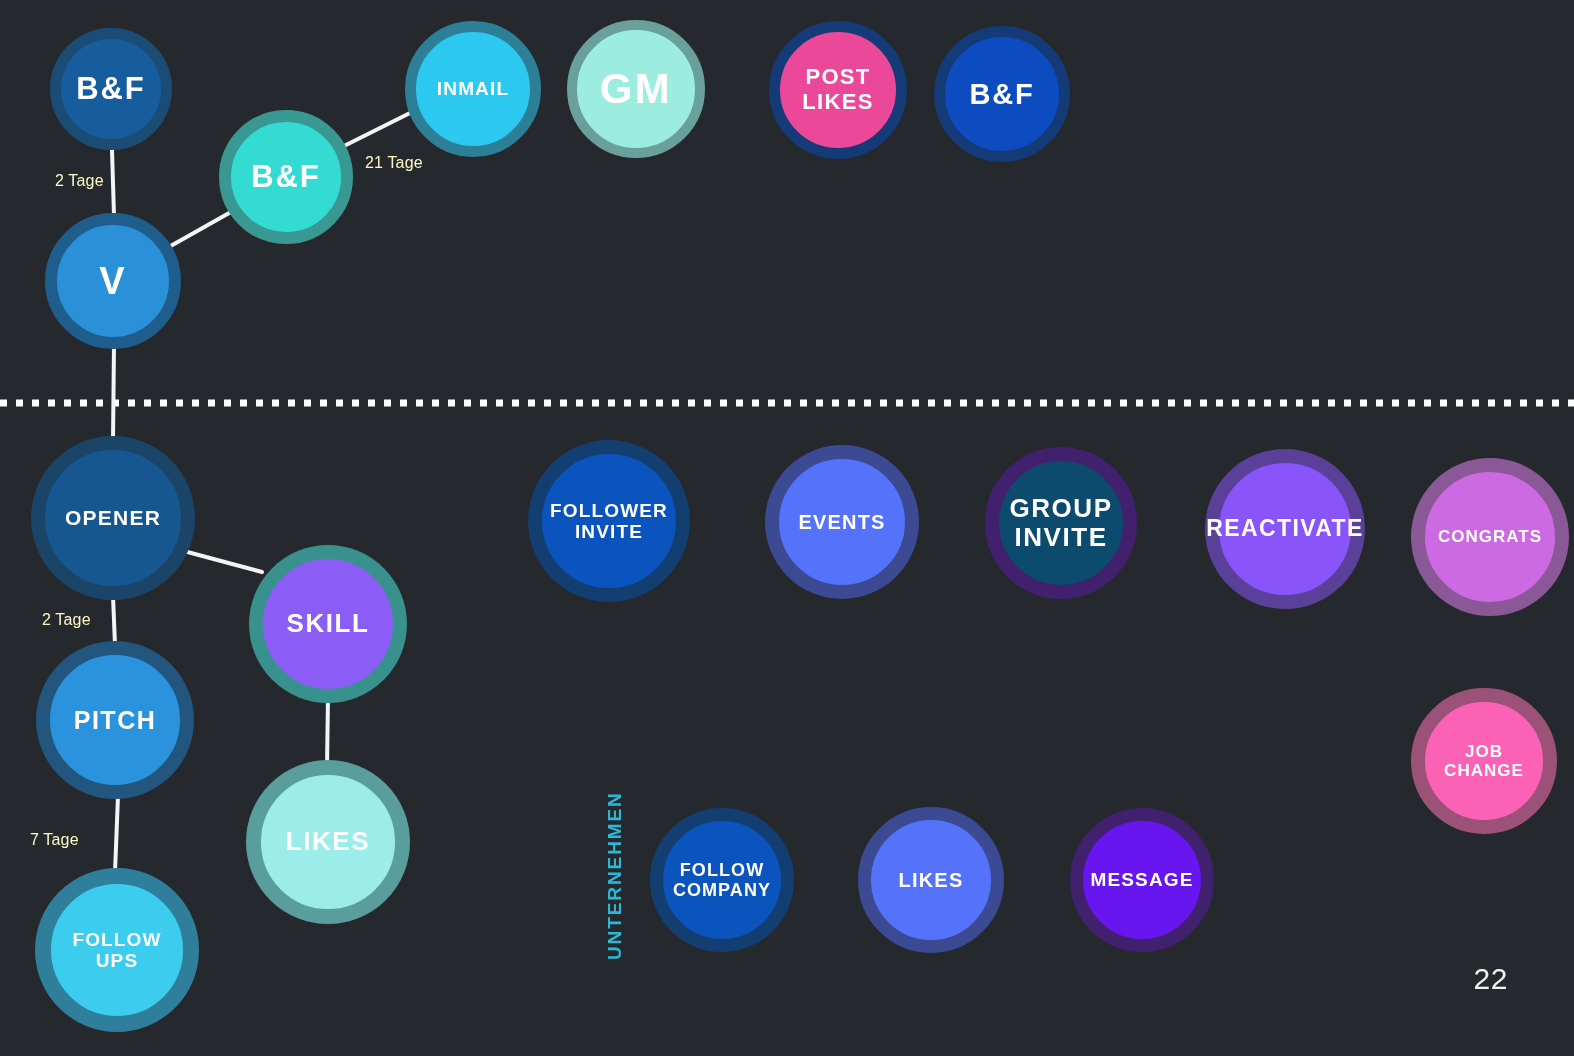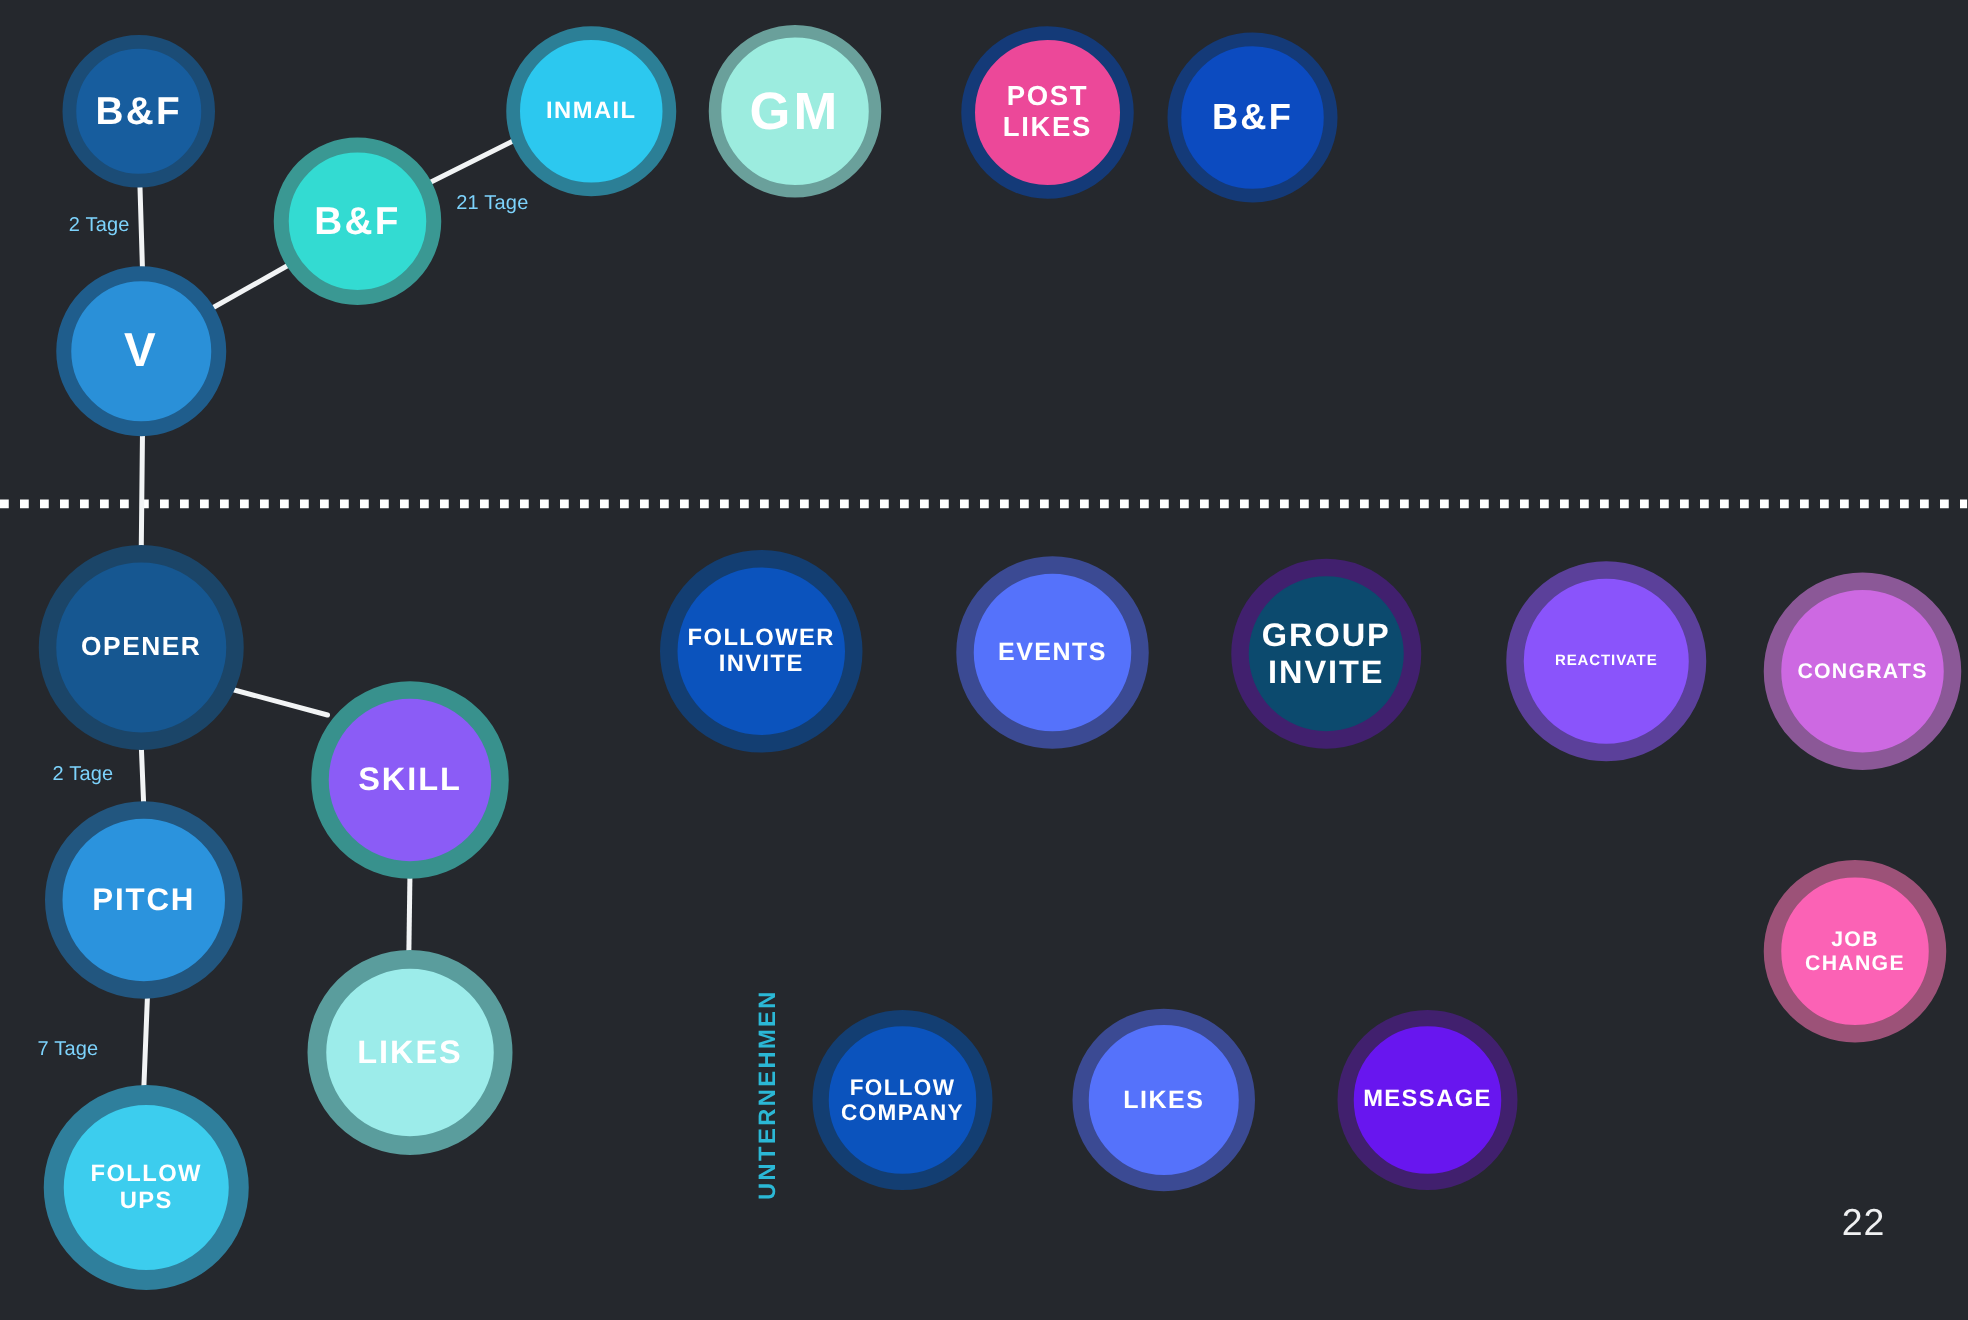--- a/index.html
+++ b/index.html
@@ -43,21 +43,21 @@
   }
   .node .nlabel {
     display: block;
     white-space: pre-line;
     padding: 0 6px;
   }
 
   
   .edge-label {
     position: absolute;
-    color: #7dd3fc;
+    color: #fef9c3;
     font-size: 16px;
     font-weight: normal;
     letter-spacing: 0.01em;
     white-space: nowrap;
     font-family: "Liberation Sans", sans-serif;
   }
 
   
   .vlabel {
     position: absolute;
@@ -143,21 +143,21 @@
         <span class="nlabel">FOLLOWER
 INVITE</span>
       </div>
       <div class="node" style="left: 765px; top: 445px; width: 154px; height: 154px; background: rgb(85, 114, 251); border: 14px solid rgb(59, 74, 147); font-size: 20px;">
         <span class="nlabel">EVENTS</span>
       </div>
       <div class="node" style="left: 985px; top: 447px; width: 152px; height: 152px; background: #0c4a6e; border: 14px solid rgb(65, 32, 110); font-size: 26px;">
         <span class="nlabel">GROUP
 INVITE</span>
       </div>
-      <div class="node" style="left: 1205px; top: 449px; width: 160px; height: 160px; background: rgb(138, 84, 251); border: 14px solid rgb(91, 64, 154); font-size: 12px;">
+      <div class="node" style="left: 1205px; top: 449px; width: 160px; height: 160px; background: rgb(138, 84, 251); border: 14px solid rgb(91, 64, 154); font-size: 23px;">
         <span class="nlabel">REACTIVATE</span>
       </div>
       <div class="node" style="left: 1411px; top: 458px; width: 158px; height: 158px; background: rgb(205, 105, 226); border: 14px solid rgb(139, 88, 151); font-size: 17px;">
         <span class="nlabel">CONGRATS</span>
       </div>
       <div class="node" style="left: 1411px; top: 688px; width: 146px; height: 146px; background: rgb(251, 98, 181); border: 14px solid rgb(156, 82, 120); font-size: 17px;">
         <span class="nlabel">JOB
 CHANGE</span>
       </div>
       <div class="node" style="left: 650px; top: 808px; width: 144px; height: 144px; background: rgb(11, 83, 189); border: 13px solid rgb(19, 62, 114); font-size: 18px;">

